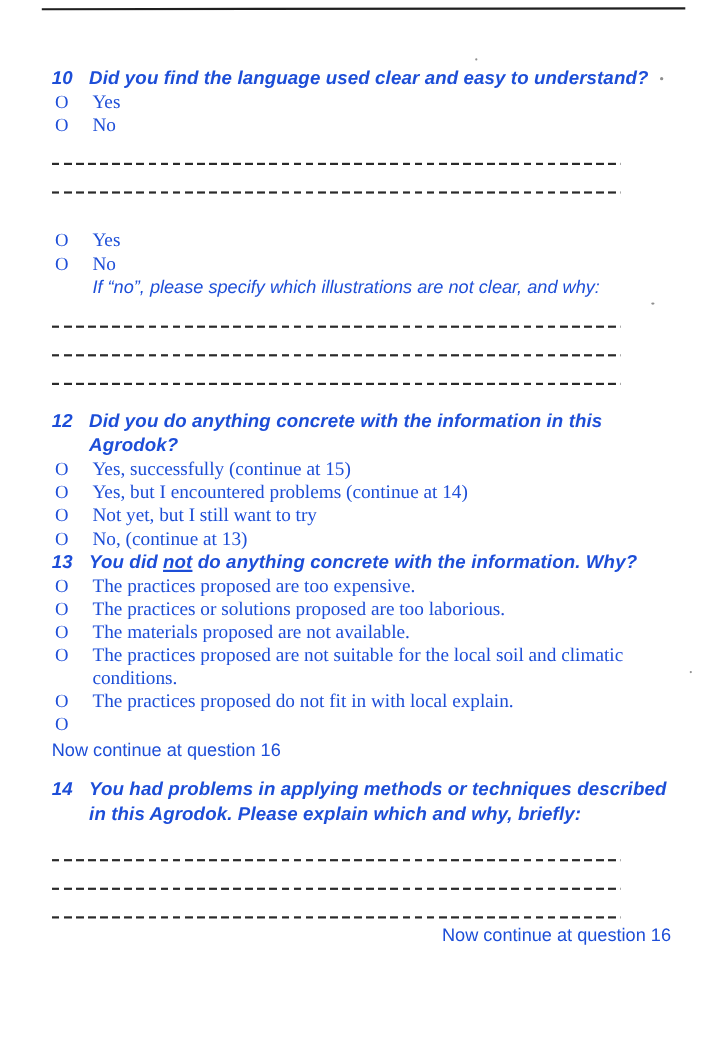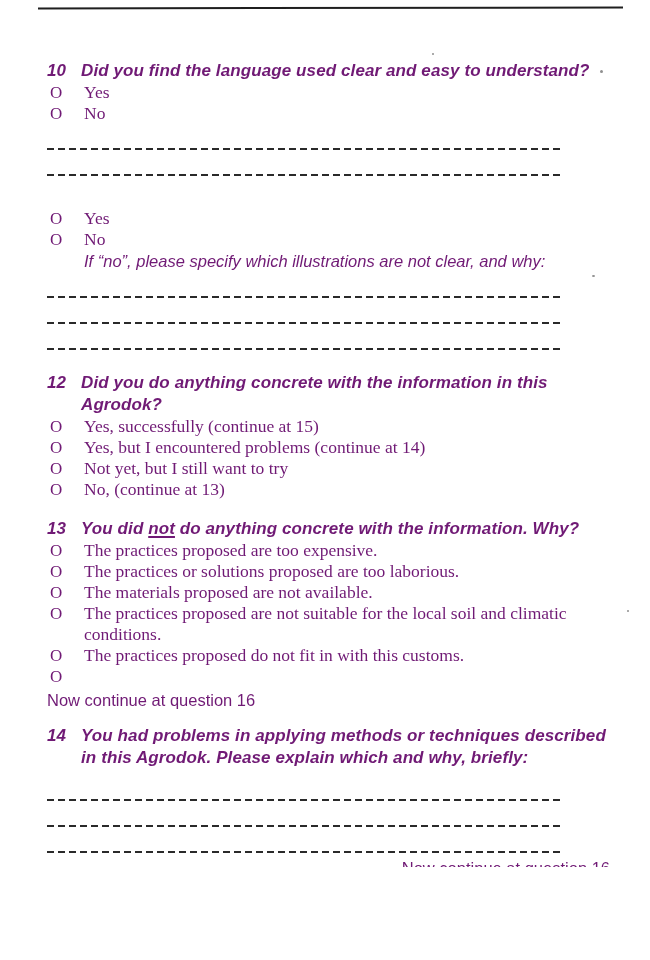--- a/index.html
+++ b/index.html
@@ -2,21 +2,21 @@
 <html><head>
 <meta charset="utf-8">
 <style>
   html, body { margin: 0; padding: 0; background: #ffffff; }
 
   .page {
     position: relative;
     width: 650px;
     height: 867px;
     background: #ffffff;
-    color: #701a75;
+    color: #1d4ed8;
     font-family: "Liberation Serif", serif;
     box-sizing: border-box;
     padding: 60px 33px 0 47px;
     overflow: hidden;
   }
 
   
   .scan-line { position: absolute; height: 2px; background: #1f1f1f; }
   .scan-line.top { top: 7px; left: 38px; right: 27px; transform: rotate(-0.08deg); }
   .scan-line.bottom { top: 942px; left: 30px; right: 33px; transform: rotate(-0.1deg); }
@@ -66,21 +66,21 @@
   .continue-note {
     font-family: "Liberation Sans", sans-serif;
     font-size: 16.5px;
     line-height: 22px;
   }
   .continue-note.left { margin-top: 2px; }
   .continue-note.right { margin-top: 4px; text-align: right; margin-right: 7px; }
 
   section.q11 { margin-top: 32px; }
   section.q12 { margin-top: 22px; }
-  section.q13 { margin-top: 18px; }
+  section.q13 { }
   section.q14 { margin-top: 14px; }
 </style>
 </head>
 <body>
 
 <div class="page">
 
   <div class="scan-line top"></div>
   <div class="scan-line bottom"></div>
   <div class="speck" style="left:600px; top:70px; width:3px; height:3px;"></div>
@@ -159,21 +159,21 @@
     <div class="opt-row">
       <span class="opt-marker">O</span>
       <span class="opt-text">The materials proposed are not available.</span>
     </div>
     <div class="opt-row">
       <span class="opt-marker">O</span>
       <span class="opt-text">The practices proposed are not suitable for the local soil and climatic conditions.</span>
     </div>
     <div class="opt-row">
       <span class="opt-marker">O</span>
-      <span class="opt-text">The practices proposed do not fit in with this customs.</span>
+      <span class="opt-text">The practices proposed do not fit in with local explain.</span>
     </div>
     <div class="opt-row">
       <span class="opt-marker">O</span>
     </div>
     <div class="continue-note left">Now continue at question 16</div>
   </section>
 
   <section class="q q14">
     <div class="q-row">
       <span class="q-num">14</span>

